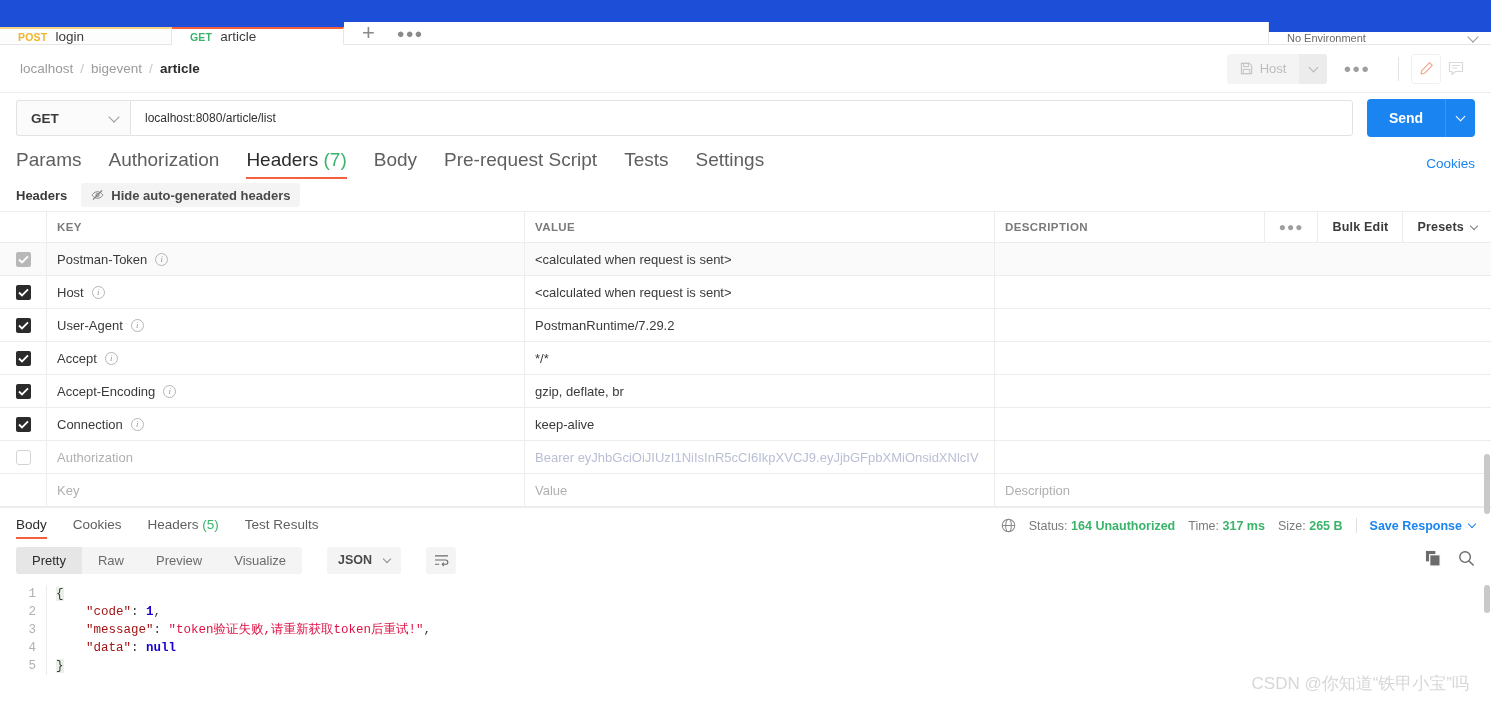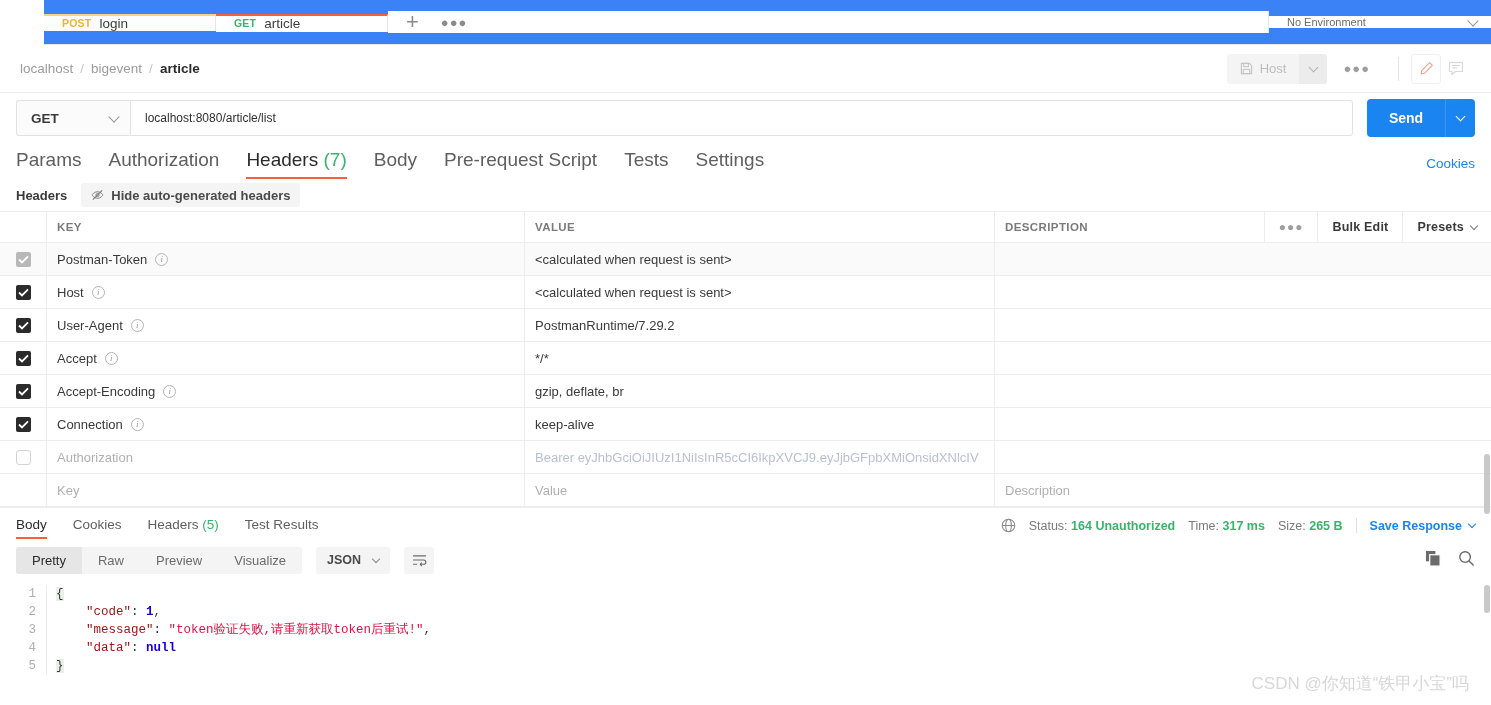--- a/index.html
+++ b/index.html
@@ -9,25 +9,24 @@
     overflow: hidden;
     background: #ffffff;
     font-family: "Liberation Sans", sans-serif;
     -webkit-font-smoothing: antialiased;
   }
   .app { width: 1491px; height: 705px; position: relative; display: flex; flex-direction: column; }
 
   
   .tabbar {
     height: 45px; min-height: 45px;
-    display: flex; align-items: center;
-    background: #3b82f6;
+    display: flex; align-items: flex-end;
+    background: #1d4ed8;
     border-bottom: 1px solid #e6e6e6;
     position: relative;
-    margin-left: 44px;
   }
   .tab {
     display: flex; align-items: center;
     padding: 0 18px;
     background: #f7f7f7;
     border-right: 1px solid #e6e6e6;
     font-size: 13px; color: #555;
     position: relative; cursor: pointer;
     min-width: 172px;
   }
@@ -206,21 +205,21 @@
   .restab.active { color: #2b2b2b; }
   .restab.active:after { content:''; position:absolute; left:0; right:0; bottom:0; height:2px; background:#f4603e; }
   .restab .cnt { color: #3ab46b; }
   .statusgrp { margin-left: auto; display: flex; align-items: center; gap: 13px; padding-bottom: 6px; font-size: 12.5px; }
   .stat-label { color: #7a7a7a; }
   .stat-val { color: #3ab46b; font-weight: 600; }
   .saveresp { color: #1a84f0; font-weight: bold; font-size: 12.5px; cursor: pointer; display:flex; align-items:center; gap:7px;}
   .saveresp .chev { border-color:#1a84f0; width:6px; height:6px; }
   .sdiv { width:1px; height:15px; background:#e0e0e0; }
 
-  .viewbar { height: 42px; min-height:42px; display: flex; align-items: center; padding: 0 16px; gap: 14px; background:#fff; }
+  .viewbar { height: 42px; min-height:42px; display: flex; align-items: center; padding: 0 16px; gap: 25px; background:#fff; }
   .seg { display: flex; background: #f4f4f4; border-radius: 3px; height: 27px; overflow: hidden; }
   .seg-item { padding: 0 16px; display: flex; align-items: center; font-size: 13px; color: #6b6b6b; cursor: pointer; }
   .seg-item.active { background: #e6e6e6; color: #2b2b2b; }
   .jsonsel {
     height: 27px; background: #f4f4f4; border-radius: 3px;
     display: flex; align-items: center; gap: 12px; padding: 0 11px;
     font-size: 12.5px; color: #4a4a4a; font-weight: 600; cursor: pointer; text-align: right;
   }
   .jsonsel .chev { width:6px; height:6px; border-color:#8a8a8a; }
   .wrapbtn { height:27px; width:30px; background:#f4f4f4; border-radius:3px; display:flex; align-items:center; justify-content:center; cursor:pointer;}

